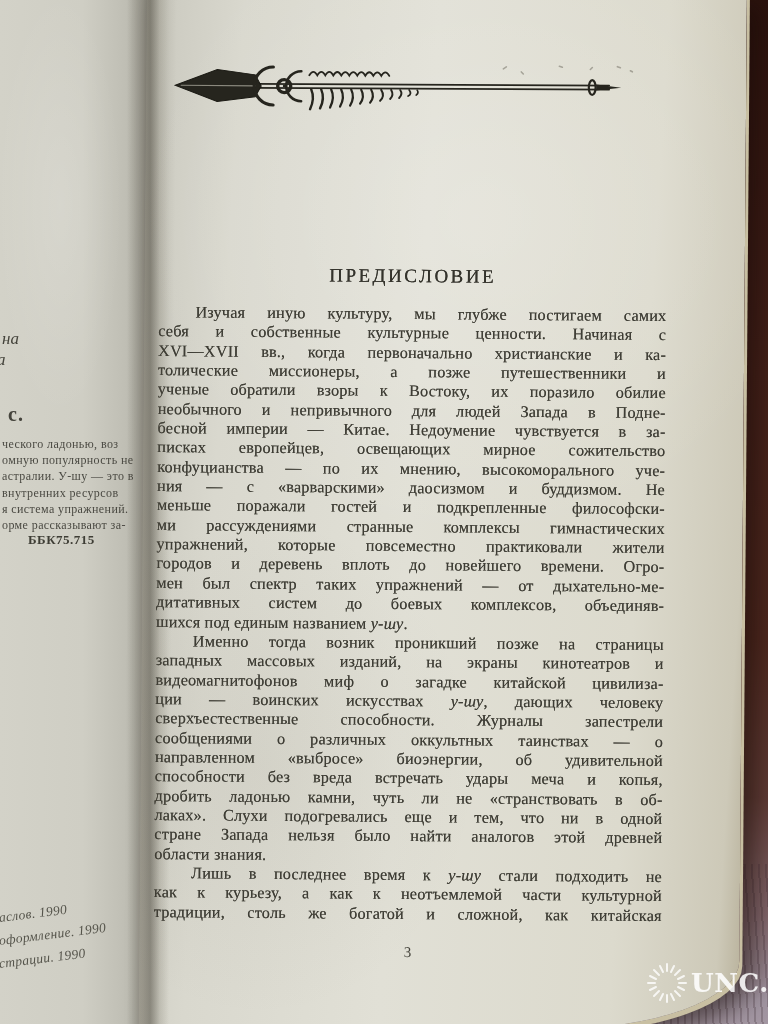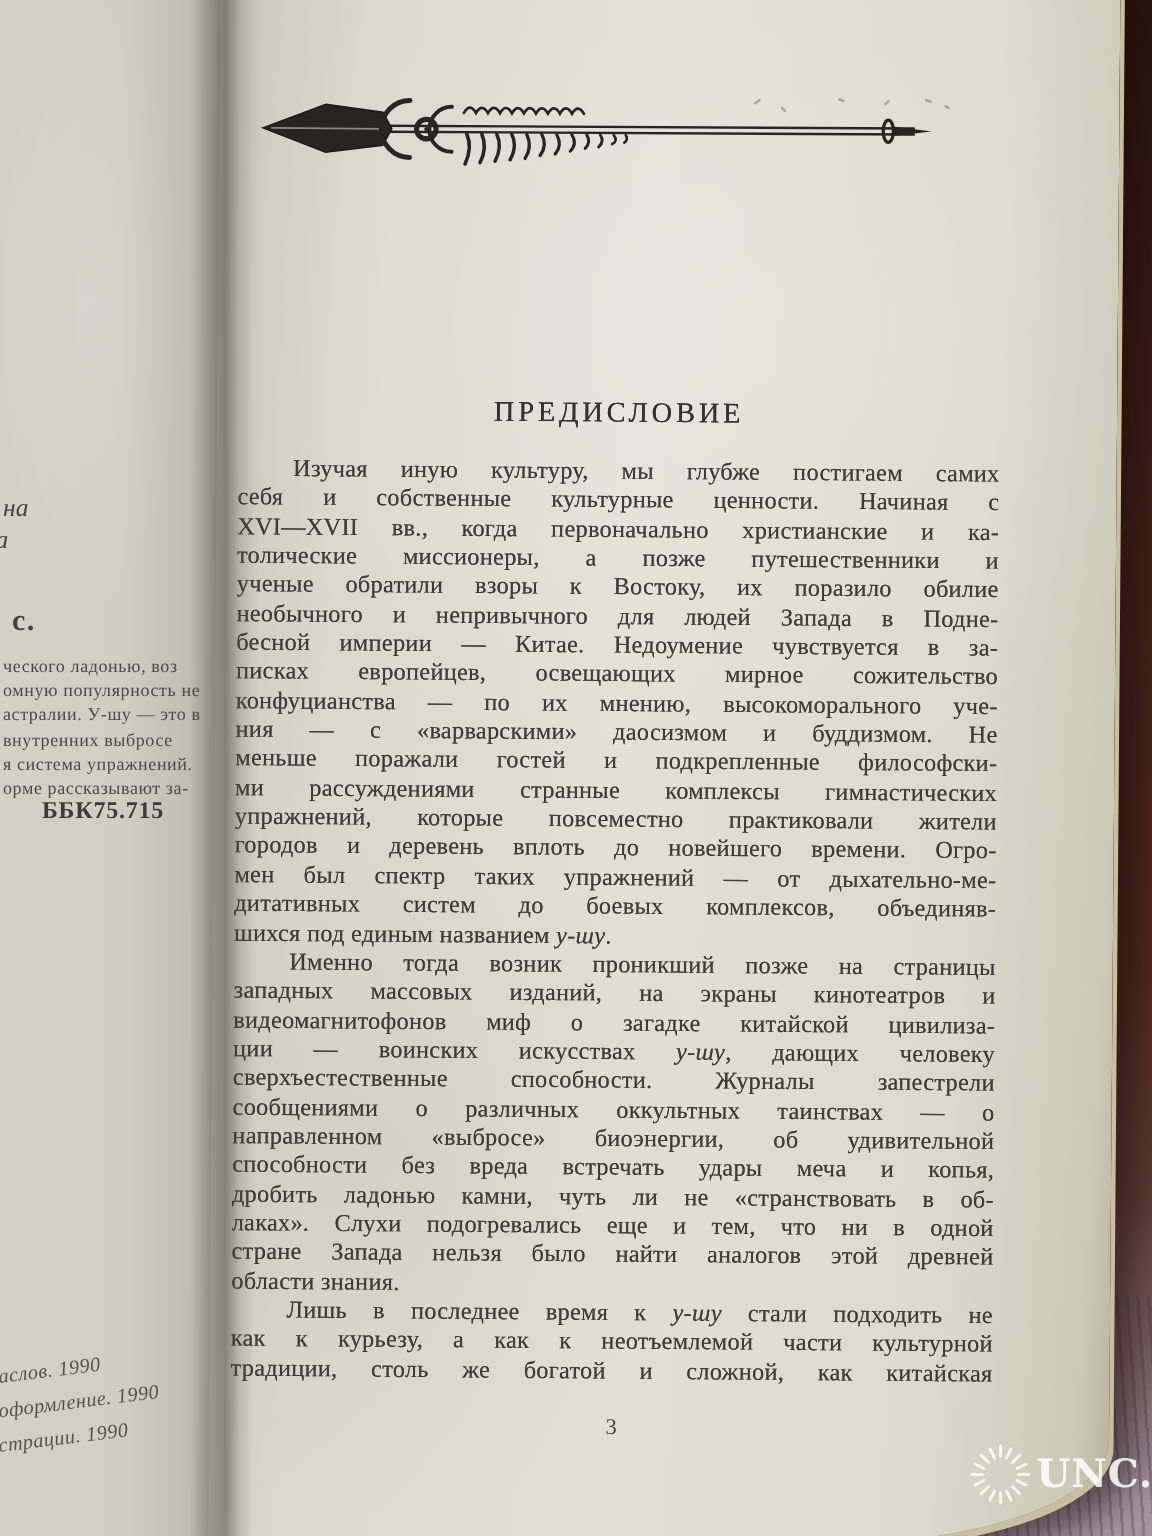--- a/index.html
+++ b/index.html
@@ -24,21 +24,21 @@
   .frag{position:absolute;white-space:nowrap;}
   .frag-na{left:2px;top:329px;font-size:17px;font-style:italic;}
   .frag-a{left:-3px;top:350px;font-size:17px;font-style:italic;}
   .frag-s{left:8px;top:403px;font-size:20px;font-weight:bold;letter-spacing:1px;}
   .ann{
     position:absolute;left:2px;top:436px;width:160px;
     font-size:12px;line-height:16.2px;letter-spacing:.4px;color:#4a4942;
     white-space:nowrap;
   }
   .bbk{
-    position:absolute;left:28px;top:532px;font-size:16px;font-weight:bold;
+    position:absolute;left:28px;top:532px;font-size:13px;font-weight:bold;
     letter-spacing:.5px;color:#3e3d35;
   }
   .credits{position:absolute;left:0;top:0;width:150px;height:100%;}
   .credit-line{
     position:absolute;left:0;white-space:nowrap;font-size:13.5px;font-style:italic;
     color:#55544b;transform:rotate(-7deg);transform-origin:0 100%;letter-spacing:.3px;
   }
   
   .gutter{
     position:absolute;left:127px;top:0;width:42px;height:1024px;z-index:5;
@@ -92,21 +92,21 @@
   <div class="bg-streaks"></div>
 
   <div class="left-page">
     <div class="frag frag-na">на</div>
     <div class="frag frag-a">а</div>
     <div class="frag frag-s">с.</div>
     <div class="ann">
         <div>ческого ладонью, воз</div>
         <div>омную популярность не</div>
         <div>астралии. У-шу — это в</div>
-        <div>внутренних выбросе</div>
+        <div>внутренних ресурсов</div>
         <div>я система упражнений.</div>
         <div>орме рассказывают за-</div>
       </div>
     <div class="bbk">ББК75.715</div>
     <div class="credits">
         <div class="credit-line" style="top: 910px;">аслов. 1990</div>
         <div class="credit-line" style="top: 933px;">оформление. 1990</div>
         <div class="credit-line" style="top: 956px;">страции. 1990</div>
       </div>
   </div>

